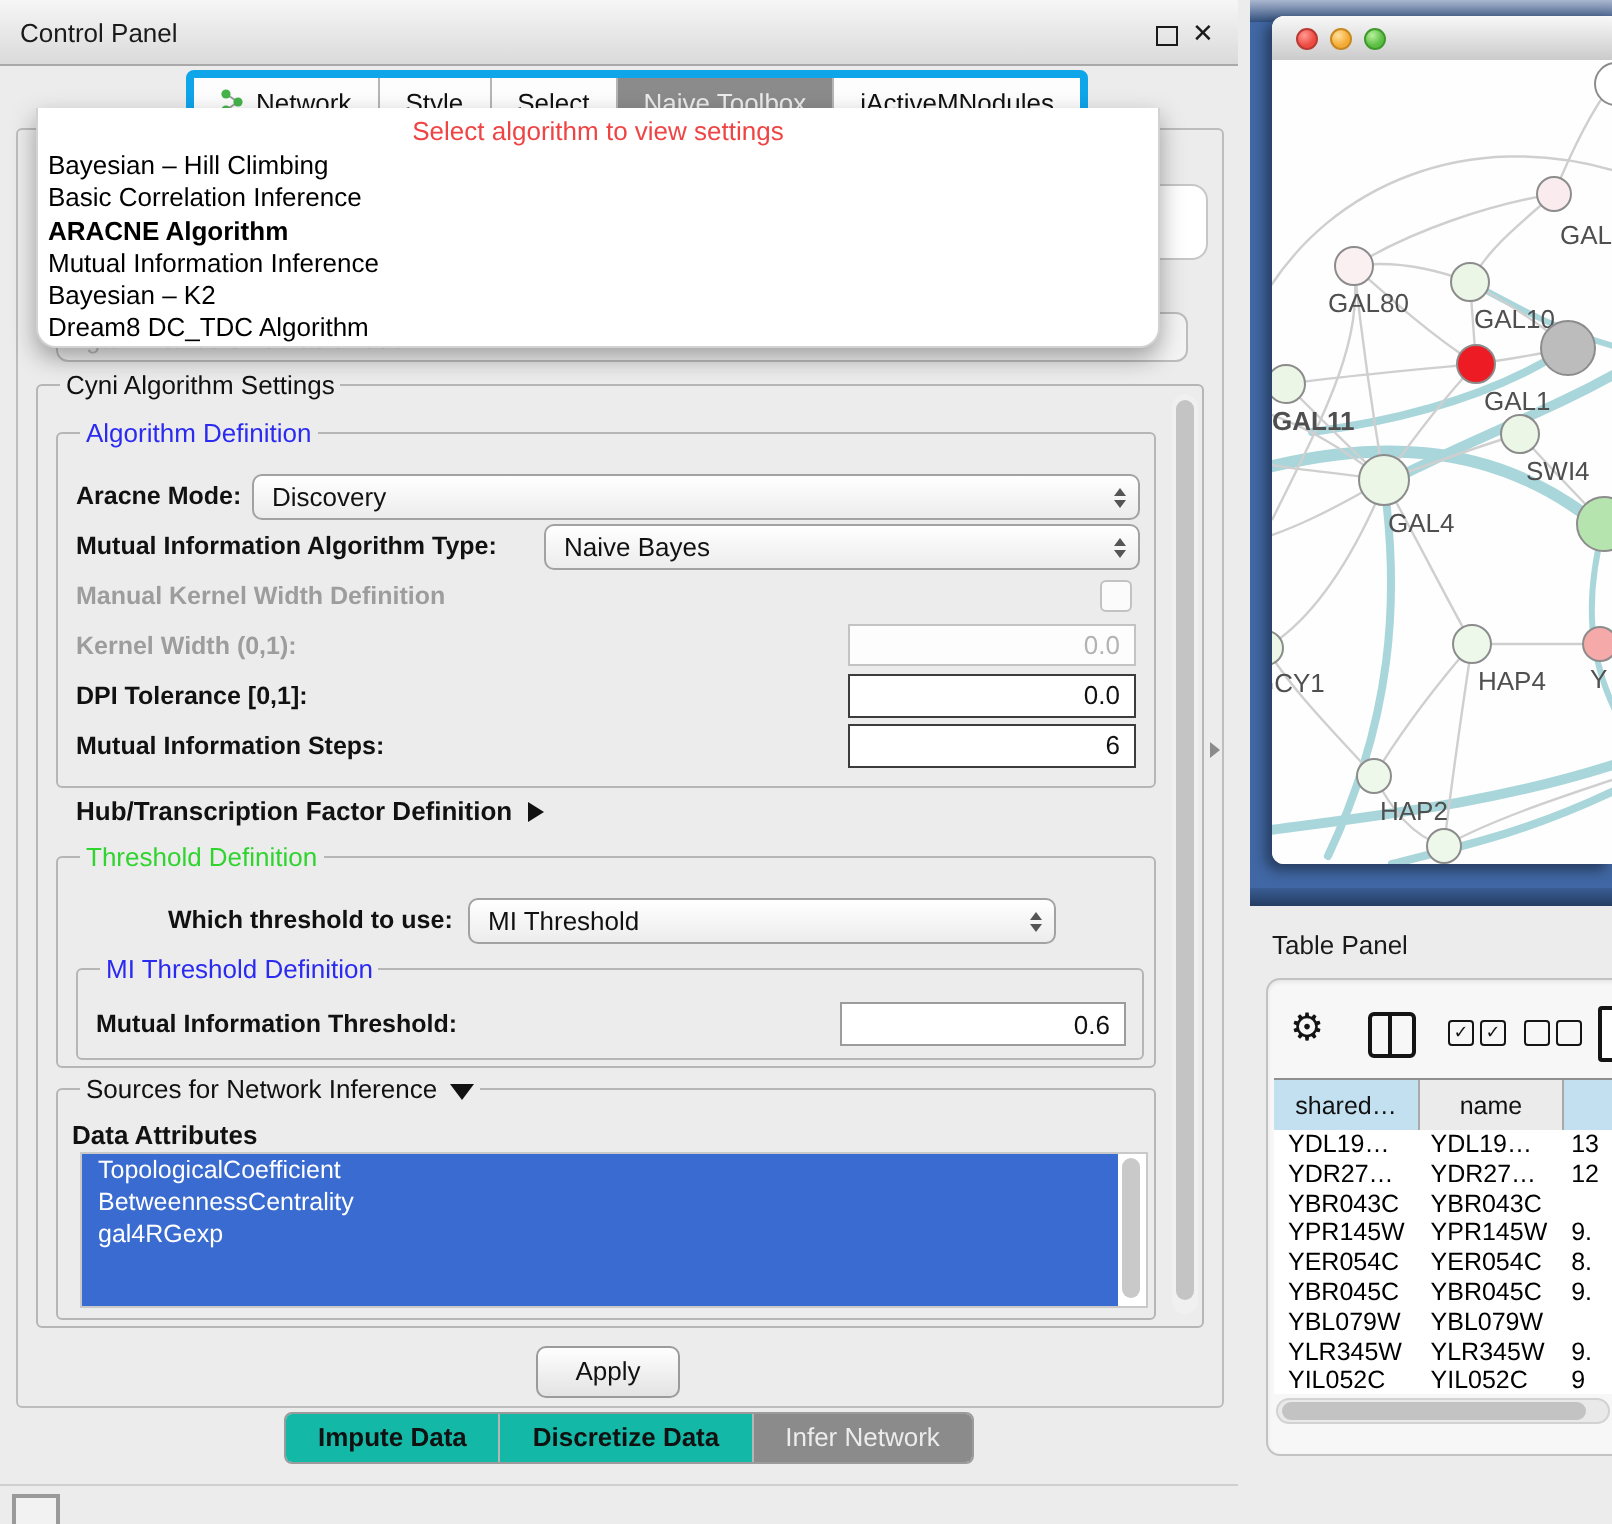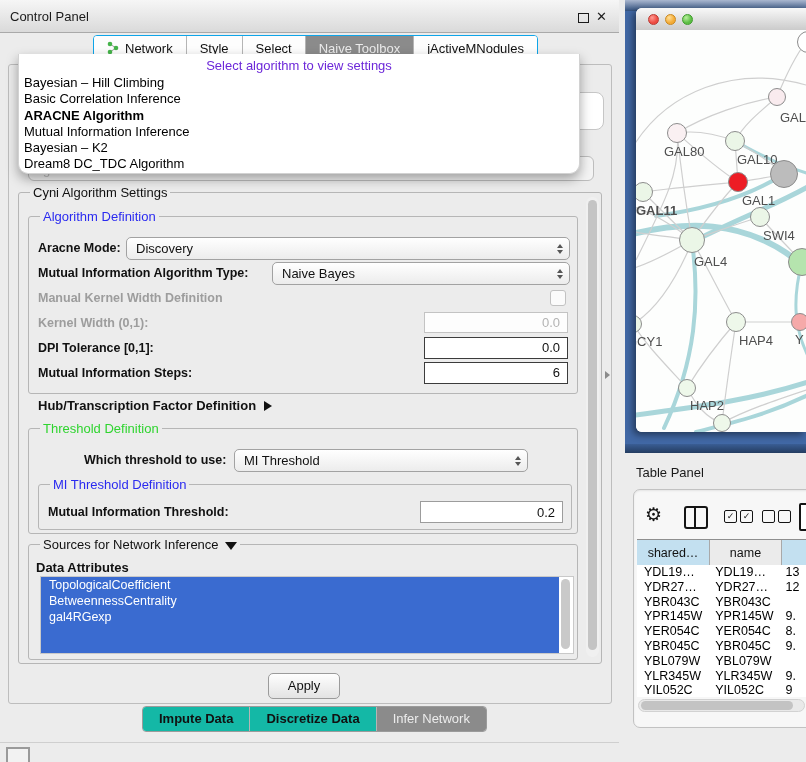--- a/index.html
+++ b/index.html
@@ -9,42 +9,42 @@
 
   
   .cp{left:0;top:0;width:619px;height:742px;background:#ececec;border-bottom:1px solid #cfcfcf;}
   .cp-titlebar{left:0;top:0;width:619px;height:32px;
     background:linear-gradient(#f6f6f6,#dadada);border-bottom:1px solid #a9a9a9;}
   .cp-title{left:10px;top:9px;font-size:13px;color:#1a1a1a;}
   .float-btn{left:578px;top:13px;width:9px;height:8px;border:1.6px solid #1a1a1a;background:transparent;}
   .close-btn{left:596px;top:9px;font-size:13px;font-weight:bold;color:#1a1a1a;}
 
   
-  .tabbar{left:93px;top:35px;height:24px;display:flex;border:1px solid #0ea5e9;border-radius:4px;
+  .tabbar{left:93px;top:35px;height:24px;display:flex;border:4px solid #0ea5e9;border-radius:4px;
     overflow:hidden;background:#fff;}
   .tab{display:flex;align-items:center;gap:5px;padding:0 13px;font-size:13px;background:#fdfdfd;
     border-left:1px solid #b5b5b5;cursor:default;}
   .tab:first-child{border-left:none;}
   .tab.sel{background:#8b8b8b;color:#ececec;}
 
   
   .cp-body{left:8px;top:64px;width:602px;height:638px;background:#ececec;
     border:1px solid #bdbdbd;border-radius:3px;}
 
   
   .bg-field{left:560px;top:92px;width:42px;height:36px;background:#fff;border:1px solid #c6c6c6;
     border-radius:8px;z-index:5;}
   .bg-combo{left:28px;top:156px;width:566px;height:25px;background:#f4f4f4;border:1px solid #bdbdbd;
     border-radius:6px;z-index:5;color:#bfbfbf;line-height:25px;padding-left:14px;box-sizing:border-box;}
 
   
   .algo-overlay{left:18px;top:54px;width:560px;height:119px;background:#fff;
     border:1px solid #d2d2d2;border-top:none;border-radius:0 0 10px 10px;
     box-shadow:0 5px 12px rgba(0,0,0,0.35);z-index:20;}
-  .algo-head{height:18px;line-height:18px;text-align:center;color:#6d28d9;font-size:13px;margin-top:3px;}
+  .algo-head{height:18px;line-height:18px;text-align:center;color:#ef4444;font-size:13px;margin-top:3px;}
   .algo-opt{height:16.3px;line-height:16.3px;padding-left:5px;font-size:13px;color:#000;white-space:nowrap;}
   .algo-opt.bold{font-weight:bold;}
 
   
   .grp{border:1px solid #b6b6b6;border-radius:3px;background:transparent;}
   .legend{position:absolute;background:#ececec;padding:0 3px;font-size:13px;line-height:13px;}
   .legend.blue{color:#2a2af0;}
   .legend.green{color:#2fd42f;}
 
   .lbl{font-size:12.5px;font-weight:bold;color:#111;white-space:nowrap;}
@@ -239,21 +239,21 @@
       <span class="val">MI Threshold</span>
       <span class="spin">
           <i class="up"></i>
           <i class="dn"></i>
         </span>
     </div>
 
     <div class="abs grp" style="left:38px;top:484px;width:532px;height:44px;"></div>
     <span class="legend blue" style="left:50px;top:478px;">MI Threshold Definition</span>
     <span class="abs lbl" style="left:48px;top:505px;">Mutual Information Threshold:</span>
-    <div class="abs field" style="left:420px;top:501px;width:143px;height:22px;line-height:21px;">0.2</div>
+    <div class="abs field" style="left:420px;top:501px;width:143px;height:22px;line-height:21px;">0.6</div>
 
     <div class="abs grp" style="left:28px;top:544px;width:548px;height:114px;"></div>
     <span class="legend" style="left:40px;top:538px;">
       <span>Sources for Network Inference</span><span class="tri-down"></span>
     </span>
     <span class="abs lbl" style="left:36px;top:560px;font-size:13px;">Data Attributes</span>
     <div class="abs src-list">
       <div class="src-blue"></div>
       <div id="src-items">
           <div class="src-item">TopologicalCoefficient</div>

